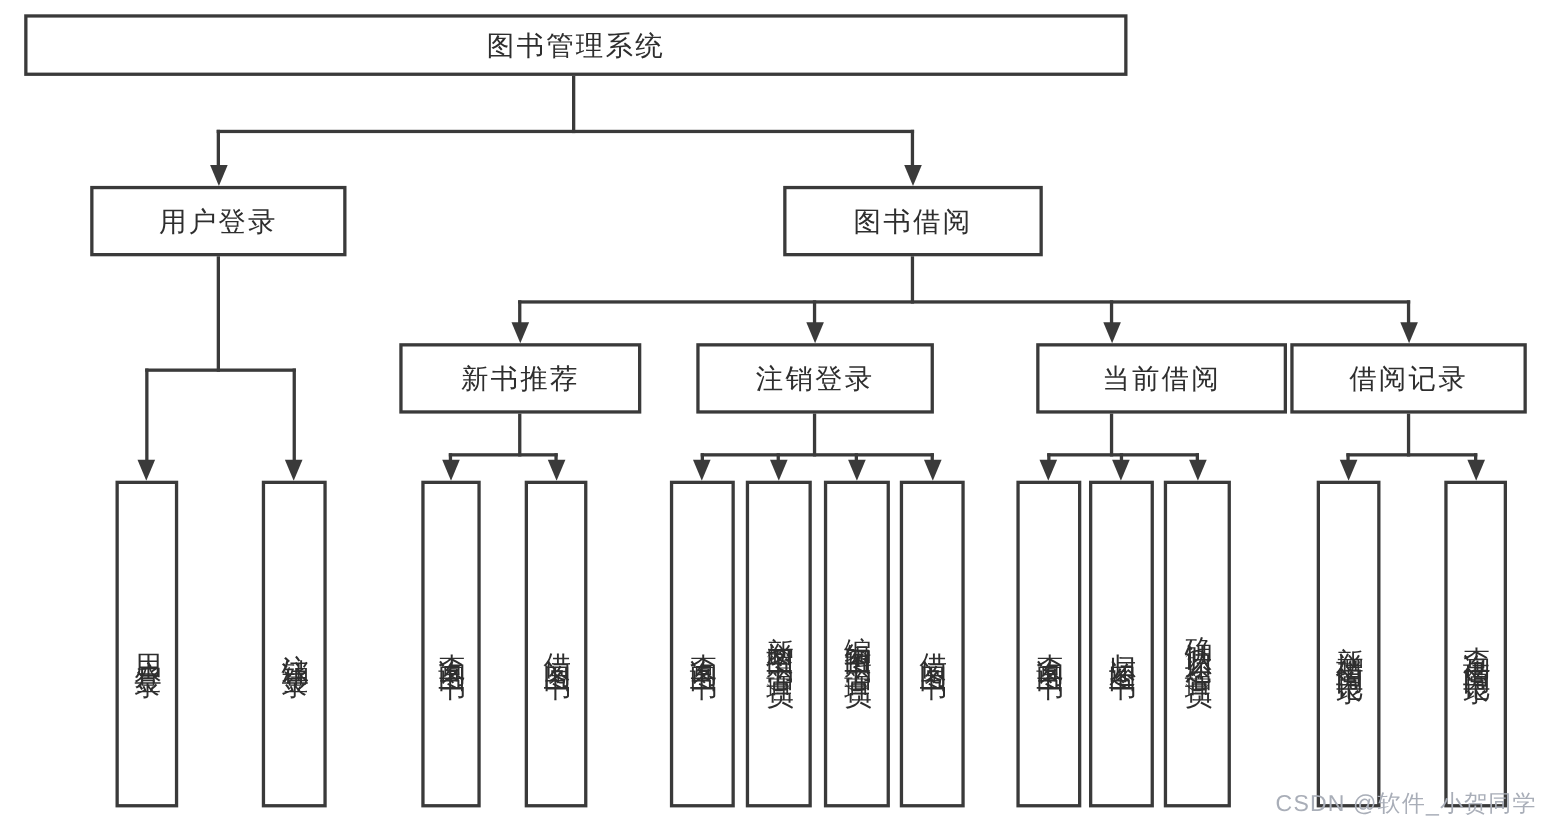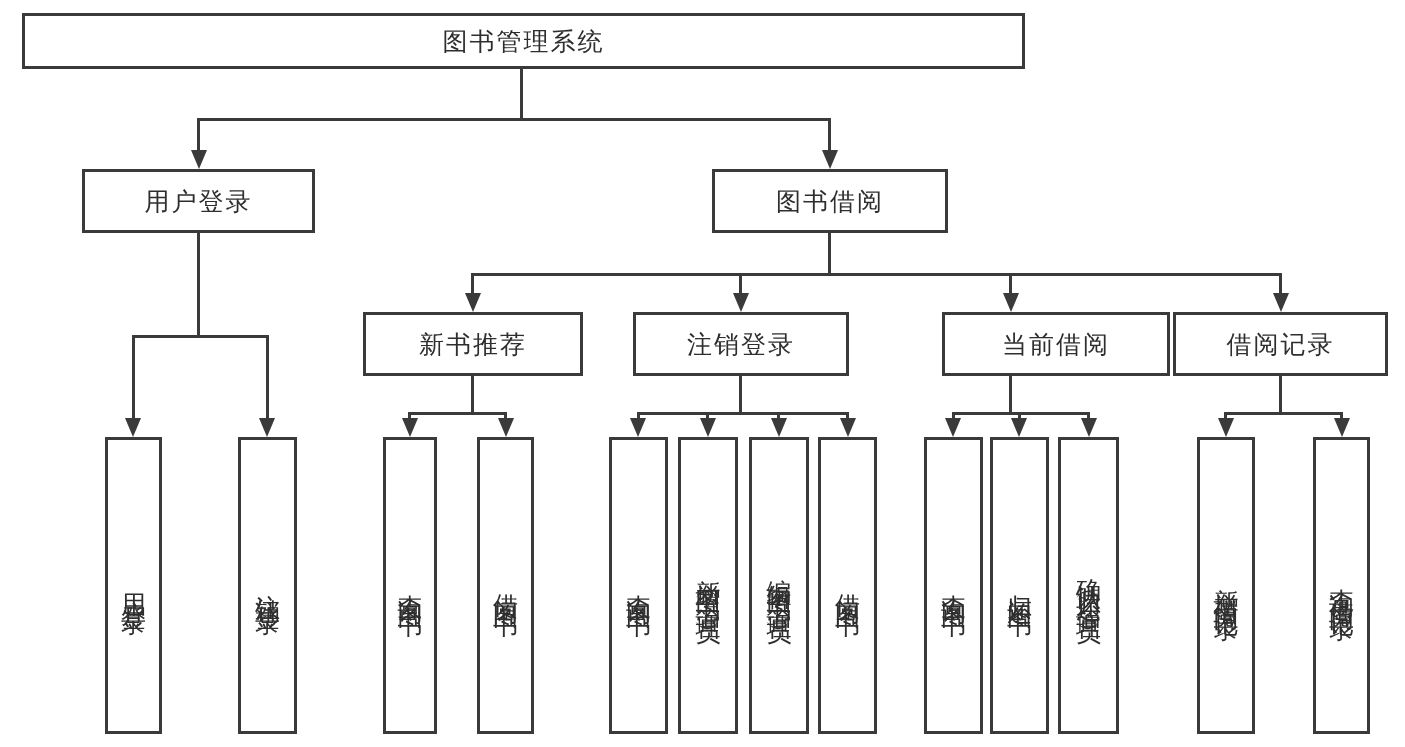--- a/index.html
+++ b/index.html
@@ -133,14 +133,15 @@
   <div class="box leaf" style="left:749px;top:437px;width:60px;height:297px">编辑图书（管理员）</div>
   <div class="box leaf" style="left:818px;top:437px;width:59px;height:297px">借阅图书</div>
 
   <div class="box leaf" style="left:924px;top:437px;width:59px;height:297px">查询图书</div>
   <div class="box leaf" style="left:990px;top:437px;width:59px;height:297px">归还图书</div>
   <div class="box leaf" style="left:1058px;top:437px;width:61px;height:297px">确认归还（管理员）</div>
 
   <div class="box leaf" style="left:1197px;top:437px;width:58px;height:297px">新增借阅记录</div>
   <div class="box leaf" style="left:1313px;top:437px;width:57px;height:297px">查询借阅记录</div>
 
+  <div class="watermark">CSDN @软件_小贺同学</div>
 
 </div>
 
 </body></html>

